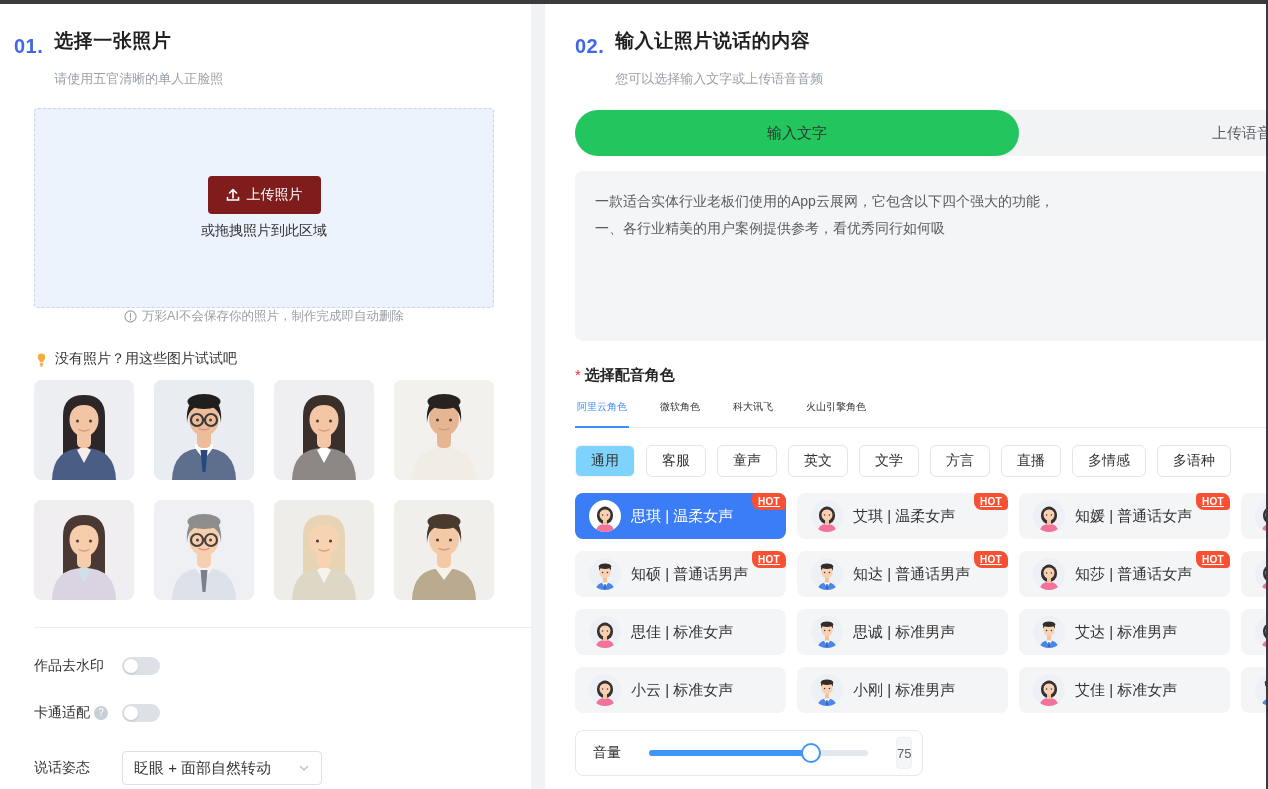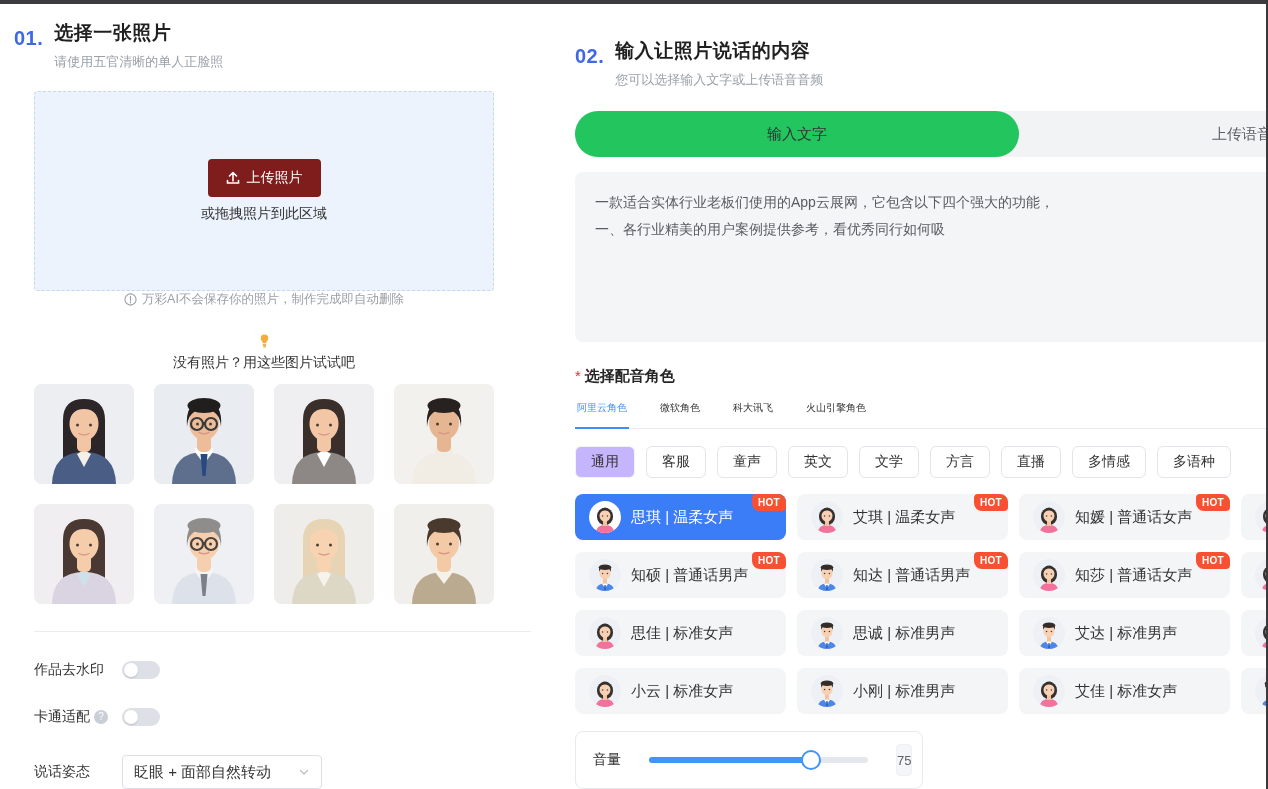--- a/index.html
+++ b/index.html
@@ -6,48 +6,48 @@
   body{
     width:1268px;height:789px;overflow:hidden;position:relative;
     background:#ffffff;
     font-family:"Liberation Sans","DejaVu Sans",sans-serif;
     color:#333;
   }
   
   .topbar{position:absolute;top:0;left:0;width:1268px;height:4px;background:#3b3b3d;z-index:30;}
   .right-edge{position:absolute;top:0;right:0;width:2px;height:789px;background:#3a3a3d;z-index:31;}
 
-  .app{display:flex;height:785px;margin-top:4px;align-items:flex-end;}
+  .app{display:flex;height:785px;margin-top:4px;}
   .left-panel{width:531px;flex:none;background:#fff;box-sizing:border-box;padding:24px 37px 0 34px;}
   .gutter{width:14px;flex:none;background:#f1f2f4;}
   .right-panel{flex:1;background:#fff;box-sizing:border-box;padding:24px 0 0 30px;overflow:hidden;position:relative;}
 
   
   .section-head{display:flex;gap:11px;align-items:flex-start;}
   .left-panel .section-head{margin-left:-20px;}
   .step-num{color:#3f68e9;font-weight:700;font-size:20px;padding-top:7px;letter-spacing:0.5px;}
   .sec-title{font-size:19px;font-weight:700;color:#1f1f1f;letter-spacing:0.5px;}
-  .sec-sub{font-size:13px;color:#9aa0a8;margin-top:7px;}
+  .sec-sub{font-size:13px;color:#9aa0a8;margin-top:16px;}
 
   
   .upload-box{
     margin-top:20px;height:200px;box-sizing:border-box;
     background:#edf3fd;border:1px dashed #c6d6f2;border-radius:4px;
     display:flex;flex-direction:column;align-items:center;justify-content:center;
   }
   .upload-btn{
     display:flex;align-items:center;gap:7px;background:#7f1d1d;color:#fff;
     border:none;border-radius:4px;font-size:14px;padding:10px 18px;cursor:pointer;
     font-family:inherit;
   }
   .drag-hint{margin-top:8px;font-size:14px;color:#333;}
   .privacy-note{text-align:center;color:#9aa0a8;font-size:12.5px;display:flex;align-items:center;justify-content:center;gap:5px;}
 
   
-  .samples-caption{margin-top:25px;display:flex;align-items:center;gap:6px;font-size:14px;color:#333;flex-direction:column;}
+  .samples-caption{margin-top:25px;display:flex;align-items:center;gap:6px;font-size:14px;color:#333;}
   .photo-grid{margin-top:12px;display:grid;grid-template-columns:repeat(4,100px);gap:20px;}
   .photo-tile{width:100px;height:100px;border-radius:8px;overflow:hidden;background:#f2f3f6;cursor:pointer;}
   .photo-tile svg{display:block;width:100px;height:100px;}
 
   .left-divider{margin:27px -37px 0 0;border:none;border-top:1px solid #ededee;}
 
   
   .ctrl-row{display:flex;align-items:center;margin-top:29px;font-size:14px;color:#333;}
   .ctrl-label{display:flex;align-items:center;gap:4px;width:88px;flex:none;}
   .toggle{width:38px;height:18px;border-radius:9px;background:#dde0e6;position:relative;cursor:pointer;}
@@ -78,42 +78,42 @@
 
   .ptabs{margin-top:13px;display:flex;gap:29px;border-bottom:1px solid #e9eaec;width:calc(100% + 0px);}
   .ptab{font-size:10px;color:#333;padding:2px 2px 12px;cursor:pointer;border-bottom:2px solid transparent;margin-bottom:-1px;}
   .ptab.active{color:#3e8ef7;border-bottom-color:#3e8ef7;}
 
   .chips{margin-top:17px;display:flex;gap:11px;}
   .chip{
     height:32px;box-sizing:border-box;display:flex;align-items:center;padding:0 15px;
     border:1px solid #e2e5ea;border-radius:6px;background:#fff;font-size:14px;color:#333;cursor:pointer;
   }
-  .chip.active{background:#c4b5fd;border-color:#f2f3f4;}
+  .chip.active{background:#7dd3fc;border-color:#f2f3f4;}
 
   .voice-grid{margin-top:16px;display:grid;grid-template-columns:repeat(4,211px);gap:12px 11px;width:900px;}
   .vcard{
     position:relative;height:46px;background:#f4f5f7;border-radius:8px;
     display:flex;align-items:center;gap:10px;padding-left:14px;box-sizing:border-box;
     font-size:15px;color:#333;cursor:pointer;
   }
   .vcard.selected{background:#3b7cf7;color:#fff;}
   .avatar{width:32px;height:32px;border-radius:50%;background:#edf0f4;overflow:hidden;flex:none;}
   .vcard.selected .avatar{background:#fff;}
   .avatar svg{display:block;width:32px;height:32px;}
   .avatar .av-m{display:none;}
   .vcard.male .av-m{display:block;}
   .hot-badge{
     display:none;position:absolute;top:0;right:0;background:#f85032;color:#fff;
-    font-size:10px;font-weight:700;padding:3px 6px;border-radius:4px 8px 4px 8px;letter-spacing:0.3px;
+    font-size:10px;font-weight:700;padding:3px 6px;border-radius:4px 8px 4px 8px;letter-spacing:0.3px;text-decoration:underline;
   }
   .vcard.hot .hot-badge{display:inline-block;}
 
   .volume-card{
-    margin-top:17px;width:348px;height:58px;box-sizing:border-box;border:1px solid #e7e9ee;border-radius:8px;
+    margin-top:17px;width:348px;height:46px;box-sizing:border-box;border:1px solid #e7e9ee;border-radius:8px;
     display:flex;align-items:center;padding:0 17px;gap:28px;background:#fff;
   }
   .vol-label{font-size:14px;color:#333;flex:none;}
   .slider{position:relative;width:219px;height:20px;flex:none;cursor:pointer;}
   .slider .track{position:absolute;top:7px;left:0;width:100%;height:6px;border-radius:3px;background:#e4e7ed;}
   .slider .fill{position:absolute;top:7px;left:0;width:74%;height:6px;border-radius:3px;background:#3f96f8;}
   .slider .thumb{position:absolute;top:0;left:74%;margin-left:-10px;width:20px;height:20px;box-sizing:border-box;border-radius:50%;background:#fff;border:2px solid #3f96f8;}
   .vol-value{width:40px;height:30px;background:#f5f6f8;border:1px solid #eef0f3;border-radius:4px;font-size:13px;color:#606266;display:flex;align-items:center;justify-content:center;}
 
   .hidden-defs{position:absolute;width:0;height:0;overflow:hidden;}

